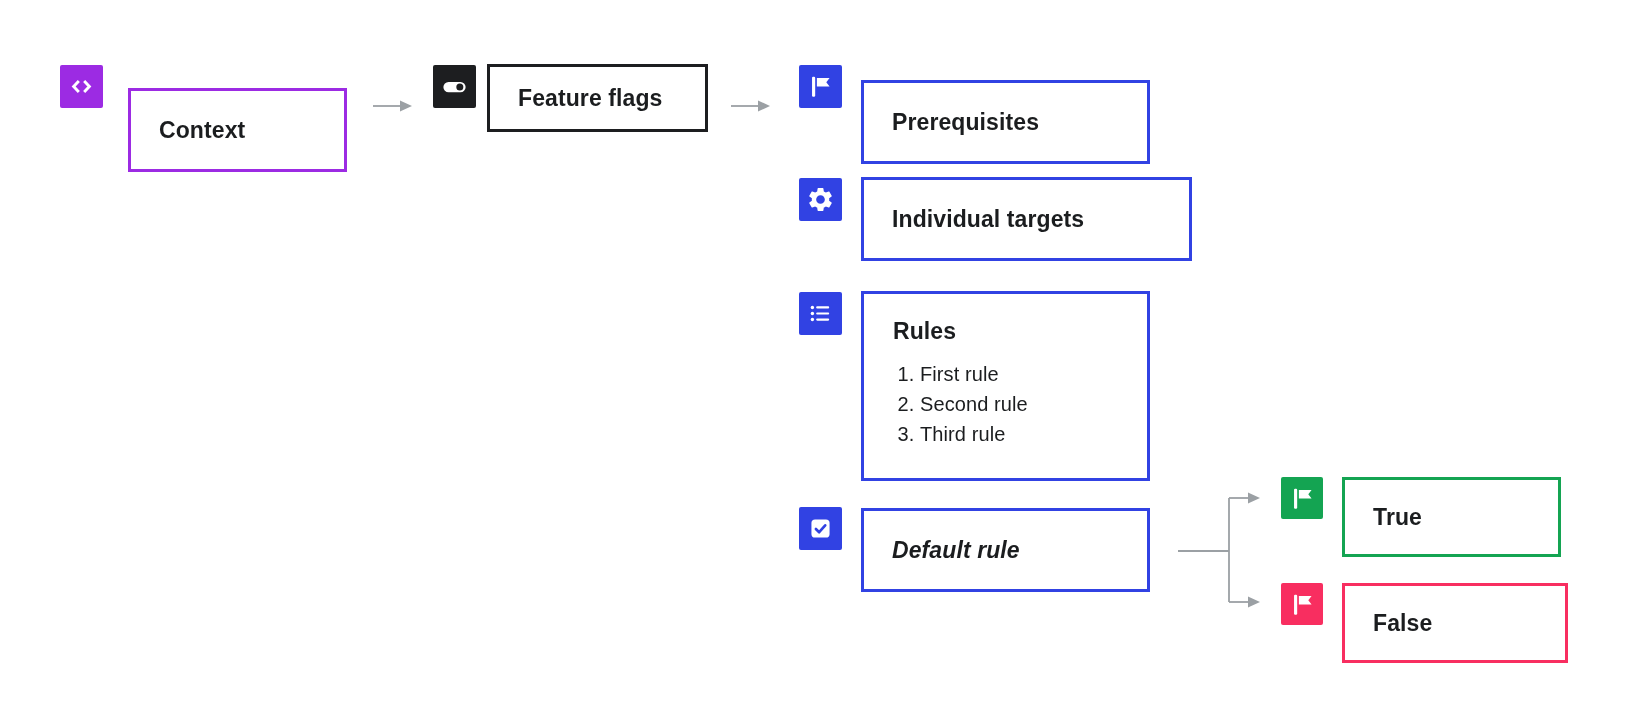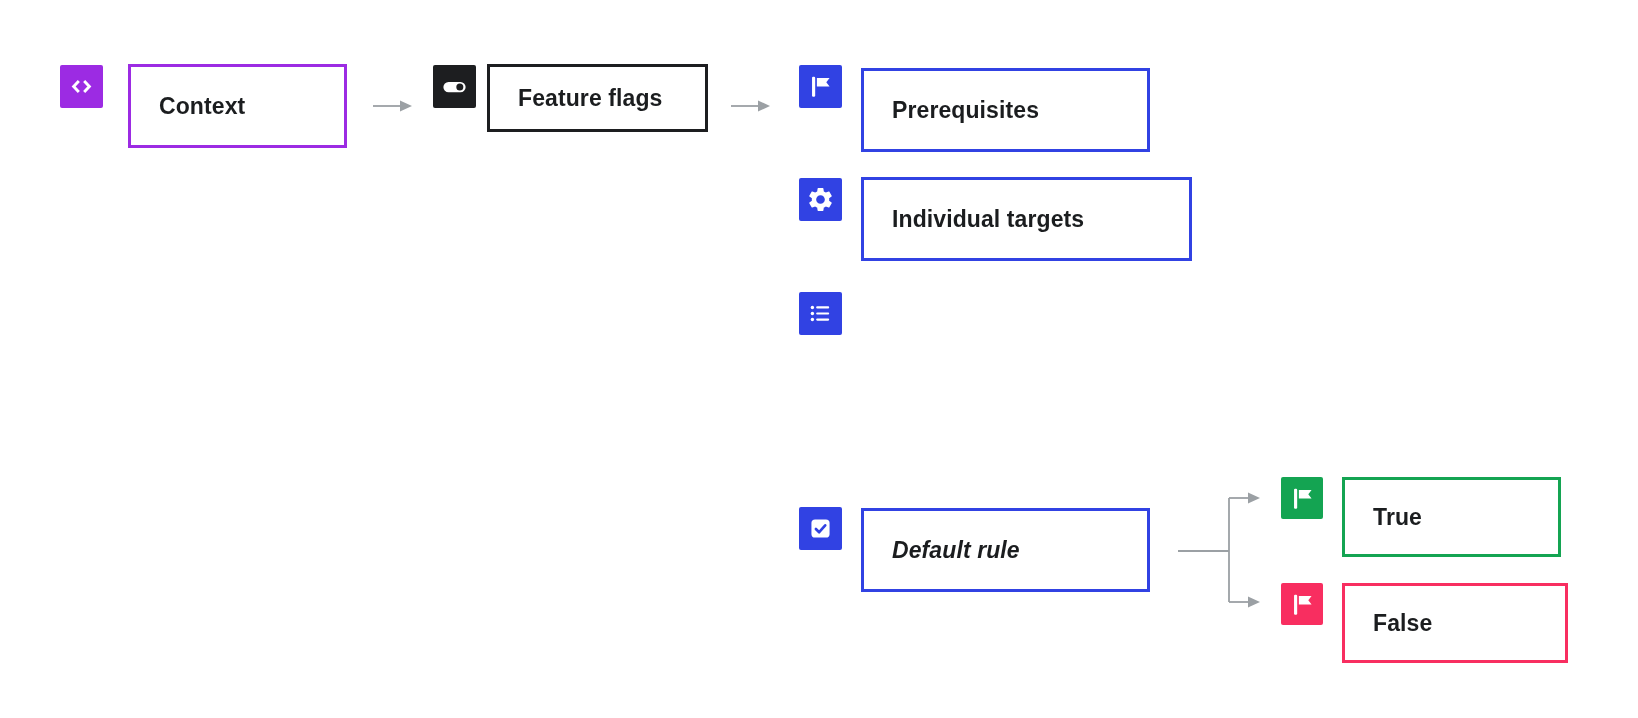--- a/index.html
+++ b/index.html
@@ -22,21 +22,21 @@
   .ic-purple{background:var(--purple);}
   .ic-ink{background:var(--ink);}
   .ic-blue{background:var(--blue);}
   .ic-green{background:var(--green);}
   .ic-pink{background:var(--pink);}
   .node-box{
     background:#fff; border:3px solid var(--blue);
     display:flex; align-items:center; padding-left:28px;
     font-size:23px; font-weight:700; letter-spacing:.1px; color:var(--text);
   }
-  .bd-purple{border-color:var(--purple);}
+  .bd-purple{border-color:var(--purple);margin-top:24px;}
   .bd-ink{border-color:var(--ink);}
   .bd-blue{border-color:var(--blue);}
   .bd-green{border-color:var(--green);}
   .bd-pink{border-color:var(--pink);}
   .rules-box{
     flex-direction:column; align-items:flex-start; justify-content:flex-start;
     padding:24px 20px 0 29px;
   }
   .rules-box .rules-title{font-size:23px; font-weight:700;}
   .rules-box ol{
@@ -93,21 +93,21 @@
   <div class="abs node-box bd-ink" style="left:487px; top:64px; width:221px; height:68px;">
     <span>Feature flags</span>
   </div>
 
   <div class="abs icon-sq ic-blue" style="left:799px; top:65px;">
     <svg viewBox="0 0 24 24" fill="#ffffff">
       <rect x="5" y="4" width="2.6" height="16.5" rx="1"></rect>
       <path d="M9 5 h10.5 l-2.7 3.5 2.7 3.5 H9 Z"></path>
     </svg>
   </div>
-  <div class="abs node-box bd-blue" style="left:861px; top:68px; width:289px; height:84px;">
+  <div class="abs node-box bd-blue" style="left:861px; top:80px; width:289px; height:84px;">
     <span>Prerequisites</span>
   </div>
 
   <div class="abs icon-sq ic-blue" style="left:799px; top:178px;">
     <svg viewBox="0 0 24 24" fill="#ffffff">
       <path d="M19.14 12.94c.04-.3.06-.61.06-.94 0-.32-.02-.64-.07-.94l2.03-1.58c.18-.14.23-.41.12-.61l-1.92-3.32c-.12-.22-.37-.29-.59-.22l-2.39.96c-.5-.38-1.03-.7-1.62-.94l-.36-2.54c-.04-.24-.24-.41-.48-.41h-3.84c-.24 0-.43.17-.47.41l-.36 2.54c-.59.24-1.13.56-1.62.94l-2.39-.96c-.22-.08-.47 0-.59.22L2.74 8.87c-.12.21-.08.47.12.61l2.03 1.58c-.05.3-.09.63-.09.94s.02.64.07.94l-2.03 1.58c-.18.14-.23.41-.12.61l1.92 3.32c.12.22.37.29.59.22l2.39-.96c.5.38 1.03.7 1.62.94l.36 2.54c.05.24.24.41.48.41h3.84c.24 0 .44-.17.47-.41l.36-2.54c.59-.24 1.13-.56 1.62-.94l2.39.96c.22.08.47 0 .59-.22l1.92-3.32c.12-.22.07-.47-.12-.61l-2.01-1.58z M12 15.6c-1.98 0-3.6-1.62-3.6-3.6s1.62-3.6 3.6-3.6 3.6 1.62 3.6 3.6-1.62 3.6-3.6 3.6z"></path>
     </svg>
   </div>
   <div class="abs node-box bd-blue" style="left:861px; top:177px; width:331px; height:84px;">
     <span>Individual targets</span>
@@ -115,20 +115,28 @@
 
   <div class="abs icon-sq ic-blue" style="left:799px; top:292px;">
     <svg viewBox="0 0 24 24" fill="#ffffff">
       <circle cx="5.3" cy="7" r="1.4"></circle>
       <circle cx="5.3" cy="12" r="1.4"></circle>
       <circle cx="5.3" cy="17" r="1.4"></circle>
       <rect x="8.4" y="6.1" width="10.8" height="1.8" rx=".9"></rect>
       <rect x="8.4" y="11.1" width="10.8" height="1.8" rx=".9"></rect>
       <rect x="8.4" y="16.1" width="10.8" height="1.8" rx=".9"></rect>
     </svg>
+  </div>
+  <div class="abs node-box rules-box bd-blue" style="left:861px; top:291px; width:289px; height:190px;">
+    <div class="rules-title">Rules</div>
+    <ol>
+        <li>First rule</li>
+        <li>Second rule</li>
+        <li>Third rule</li>
+      </ol>
   </div>
 
   <div class="abs icon-sq ic-blue" style="left:799px; top:507px;">
     <svg viewBox="0 0 24 24">
       <rect x="4.5" y="4.5" width="15" height="15" rx="3" fill="#ffffff"></rect>
       <polyline points="8.2 12.4 10.9 15.1 15.9 9.4" fill="none" stroke="#3142E3" stroke-width="2.2" stroke-linecap="round" stroke-linejoin="round"></polyline>
     </svg>
   </div>
   <div class="abs node-box bd-blue" style="left:861px; top:508px; width:289px; height:84px;font-style:italic;">
     <span>Default rule</span>

